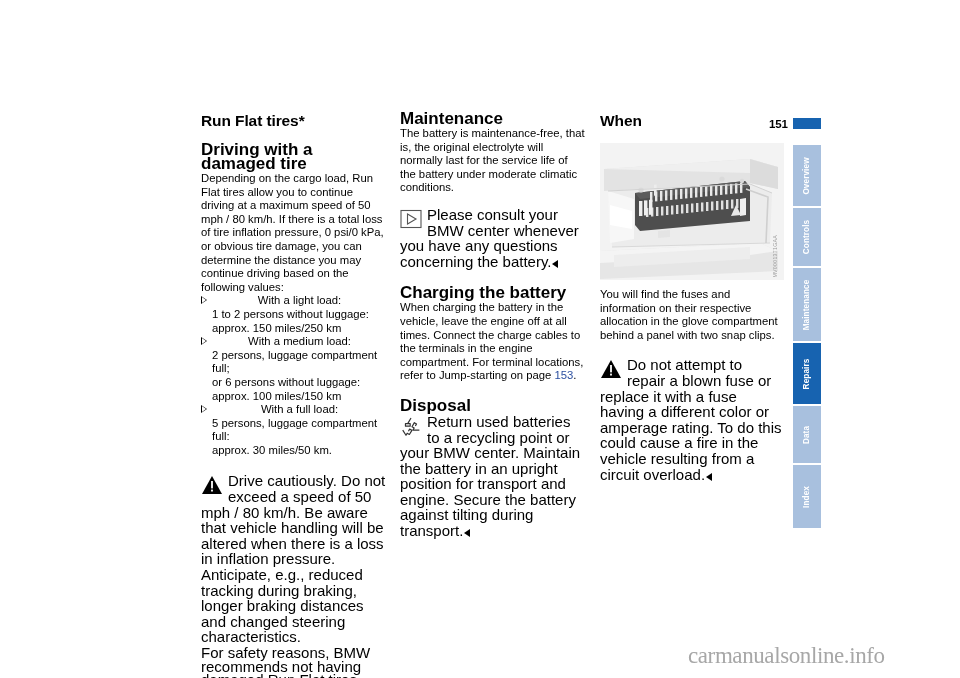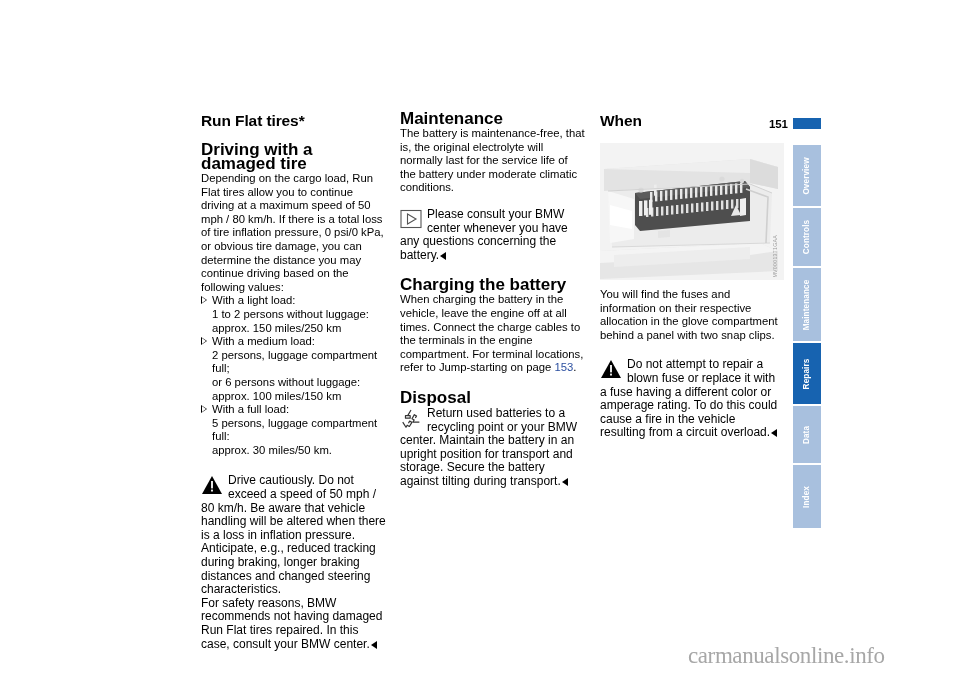--- a/index.html
+++ b/index.html
@@ -54,20 +54,21 @@
     font-size: 11.3px;
     line-height: 13.6px;
   }
 
   .bullet-list { margin: 0; padding: 0; list-style: none; }
   .bullet-row {
     position: relative;
     padding-left: 11px;
     font-size: 11.3px;
     line-height: 13.6px;
+    text-align: center;
   }
   .tri-outline {
     position: absolute;
     left: 0; top: 2px;
     width: 0; height: 0;
     border-left: 6px solid #000;
     border-top: 4.5px solid transparent;
     border-bottom: 4.5px solid transparent;
   }
   .tri-outline::after {
@@ -87,21 +88,21 @@
     margin-top: 13px;
   }
   .notice .icon-box {
     float: left;
     width: 22px;
     height: 20px;
     margin-right: 5px;
     margin-top: 1px;
   }
   .notice .txt {
-    font-size: 12px;
+    font-size: 15px;
     line-height: 13.6px;
   }
   .notice::after { content: ""; display: block; clear: both; }
 
   .warn-ico { display:block; }
   .info-ico { display:block; }
   .recy-ico { display:block; }
 
   .endmark {
     display: inline-block;
@@ -270,21 +271,21 @@
     <div class="notice" style="margin-top:2px;">
       <span class="icon-box">
         <svg class="recy-ico" width="22" height="20" viewBox="0 0 24 22">
           <g fill="none" stroke="#333333" stroke-width="1.3" stroke-linejoin="round">
             <path d="M12 2.2 L8.4 8.4 L11.1 8.4 L11.1 11.2 L5.9 11.2 L5.9 8.4 L8.4 8.4"></path>
             <path d="M21.2 15.5 L14.1 15.5 L15.5 13.2 L13.1 11.8 L15.7 7.3 L18.1 8.7 L16.8 11"></path>
             <path d="M2.9 15.6 L6.5 21.2 L7.8 18.9 L10.2 20.3 L13.0 15.8 L10.5 14.4 L9.2 16.7"></path>
           </g>
         </svg>
       </span>
-      <span class="txt"><span>Return used batteries to a recycling point or your BMW center. Maintain the battery in an upright position for transport and storage. Secure the battery against tilting during transport.</span><span class="endmark"></span></span>
+      <span class="txt"><span>Return used batteries to a recycling point or your BMW center. Maintain the battery in an upright position for transport and engine. Secure the battery against tilting during transport.</span><span class="endmark"></span></span>
     </div>
   </div>
 
   <div class="col" id="col3">
     <h1 class="sec-title">When</h1>
 
     <div class="figure">
       <svg width="184" height="137" viewBox="0 0 184 137">
         <rect x="0" y="0" width="184" height="137" fill="#f3f3f3"></rect>
 

